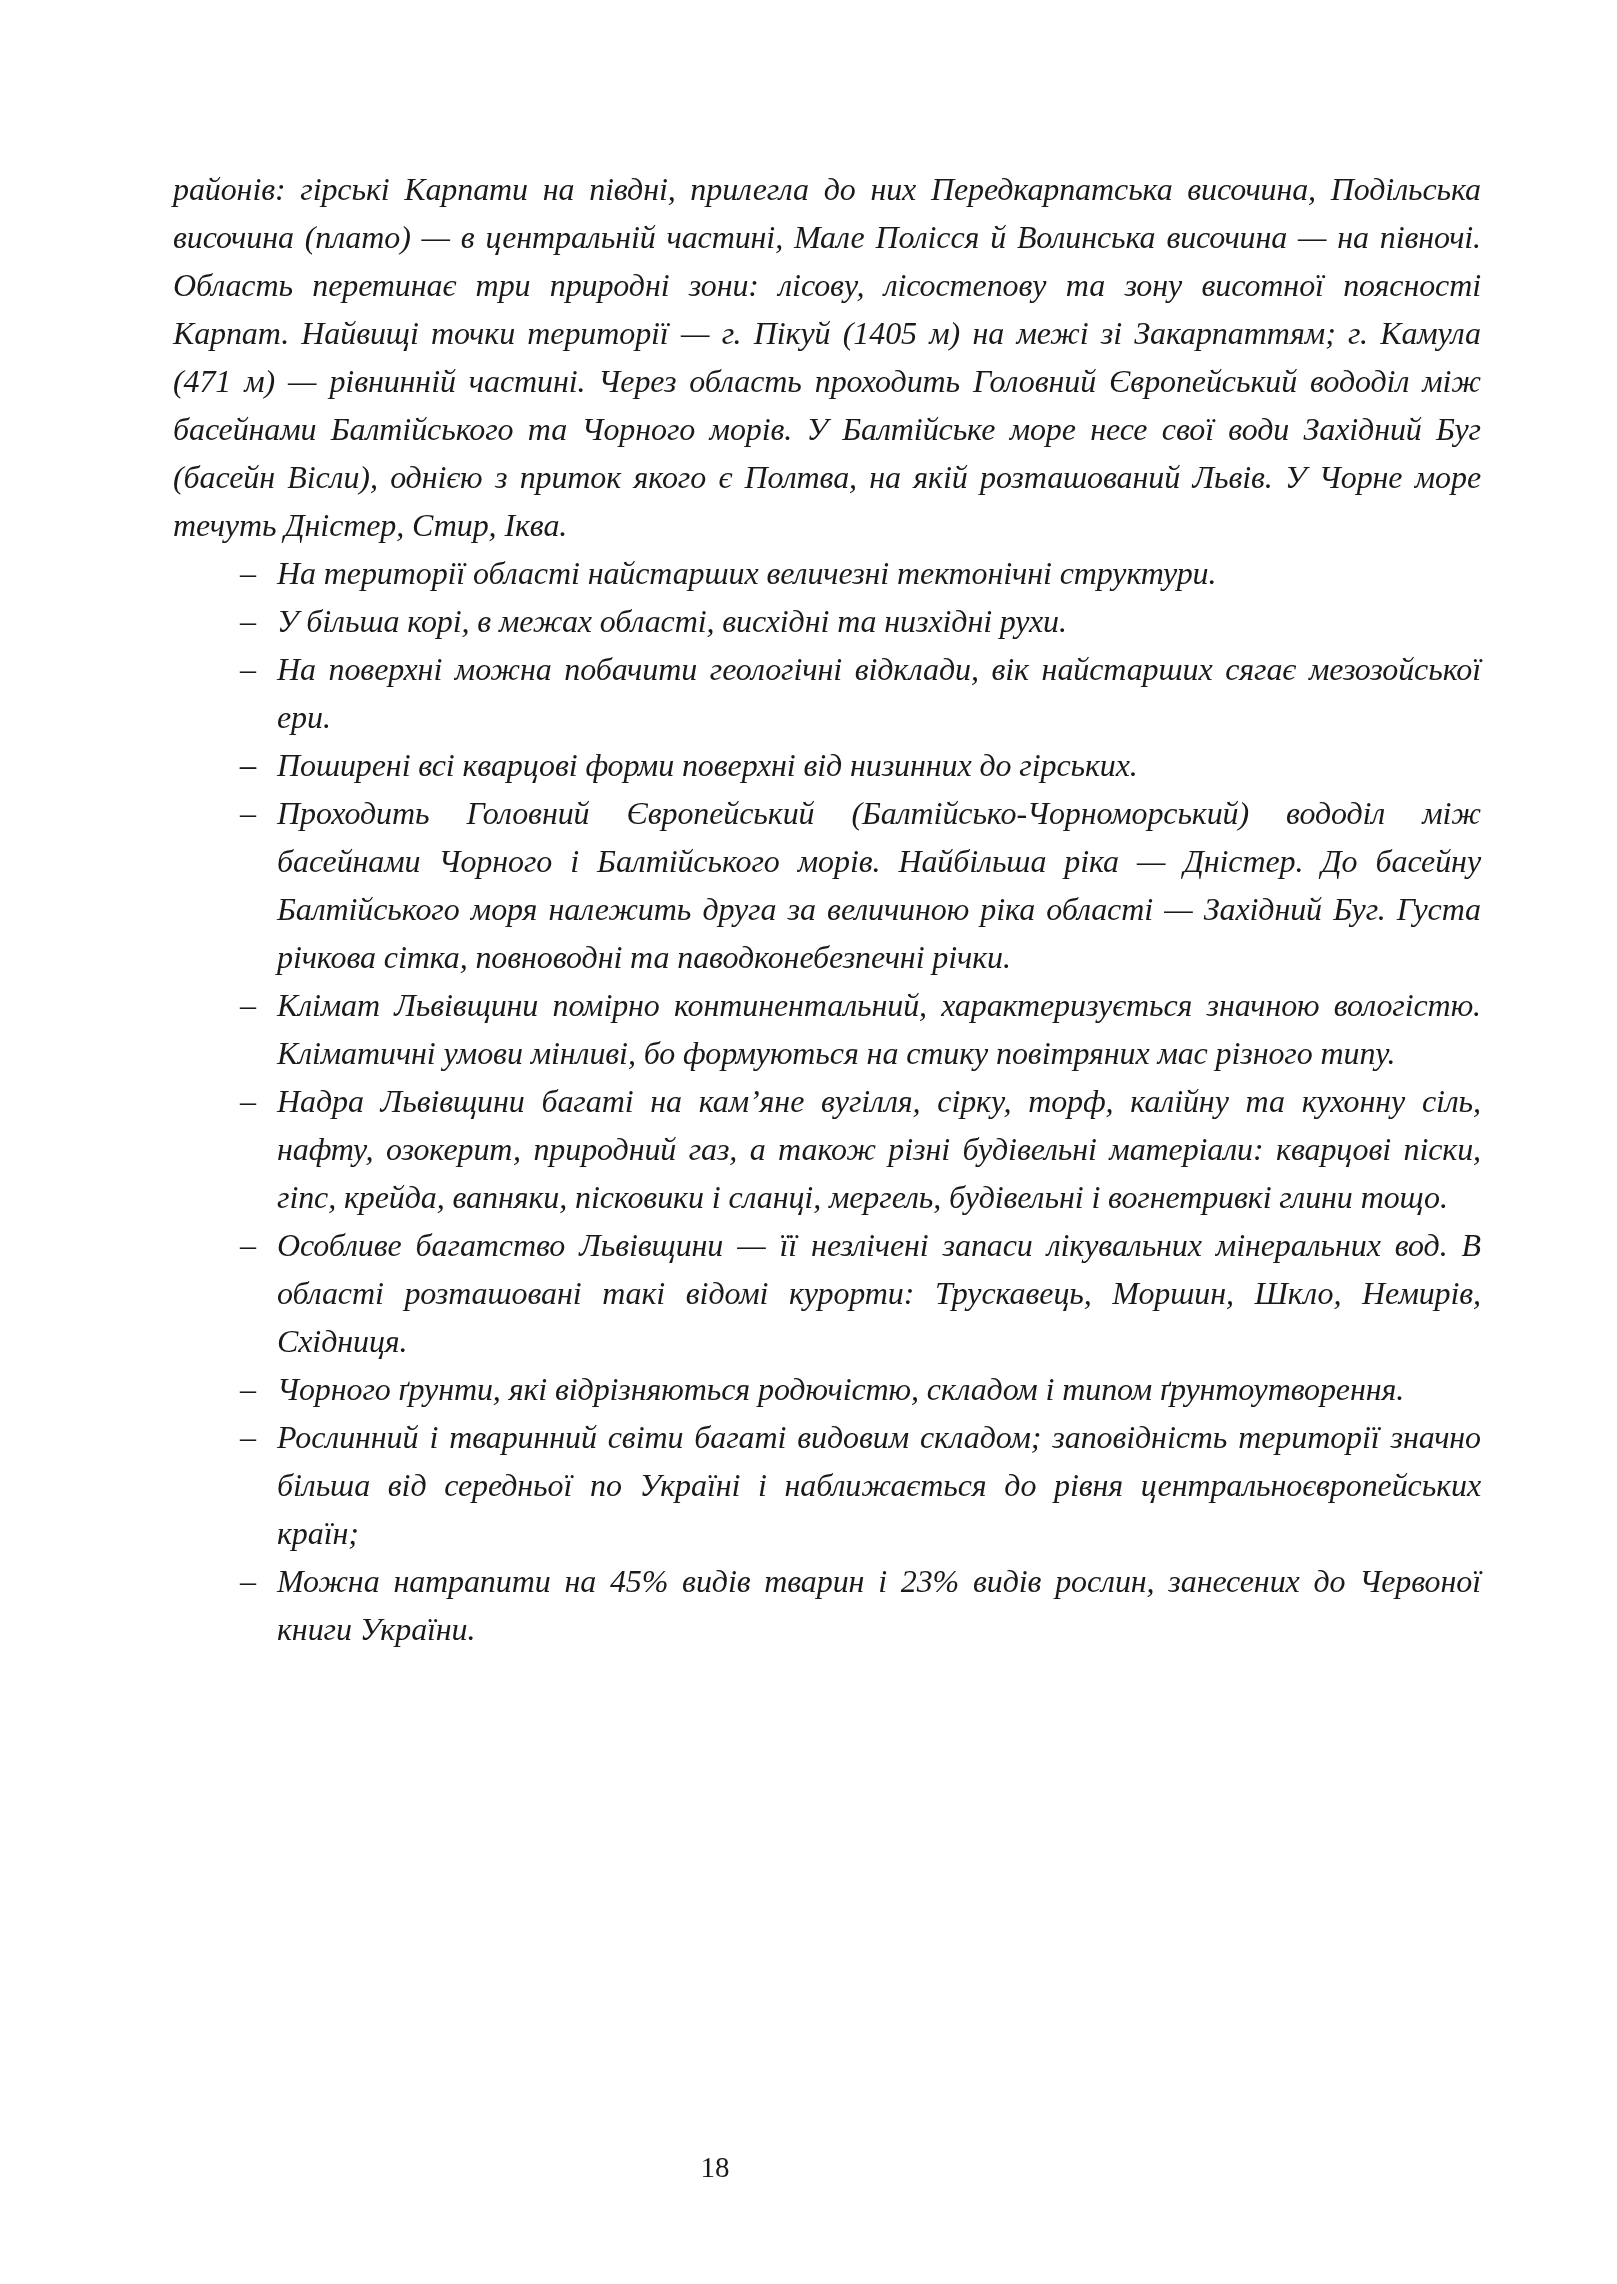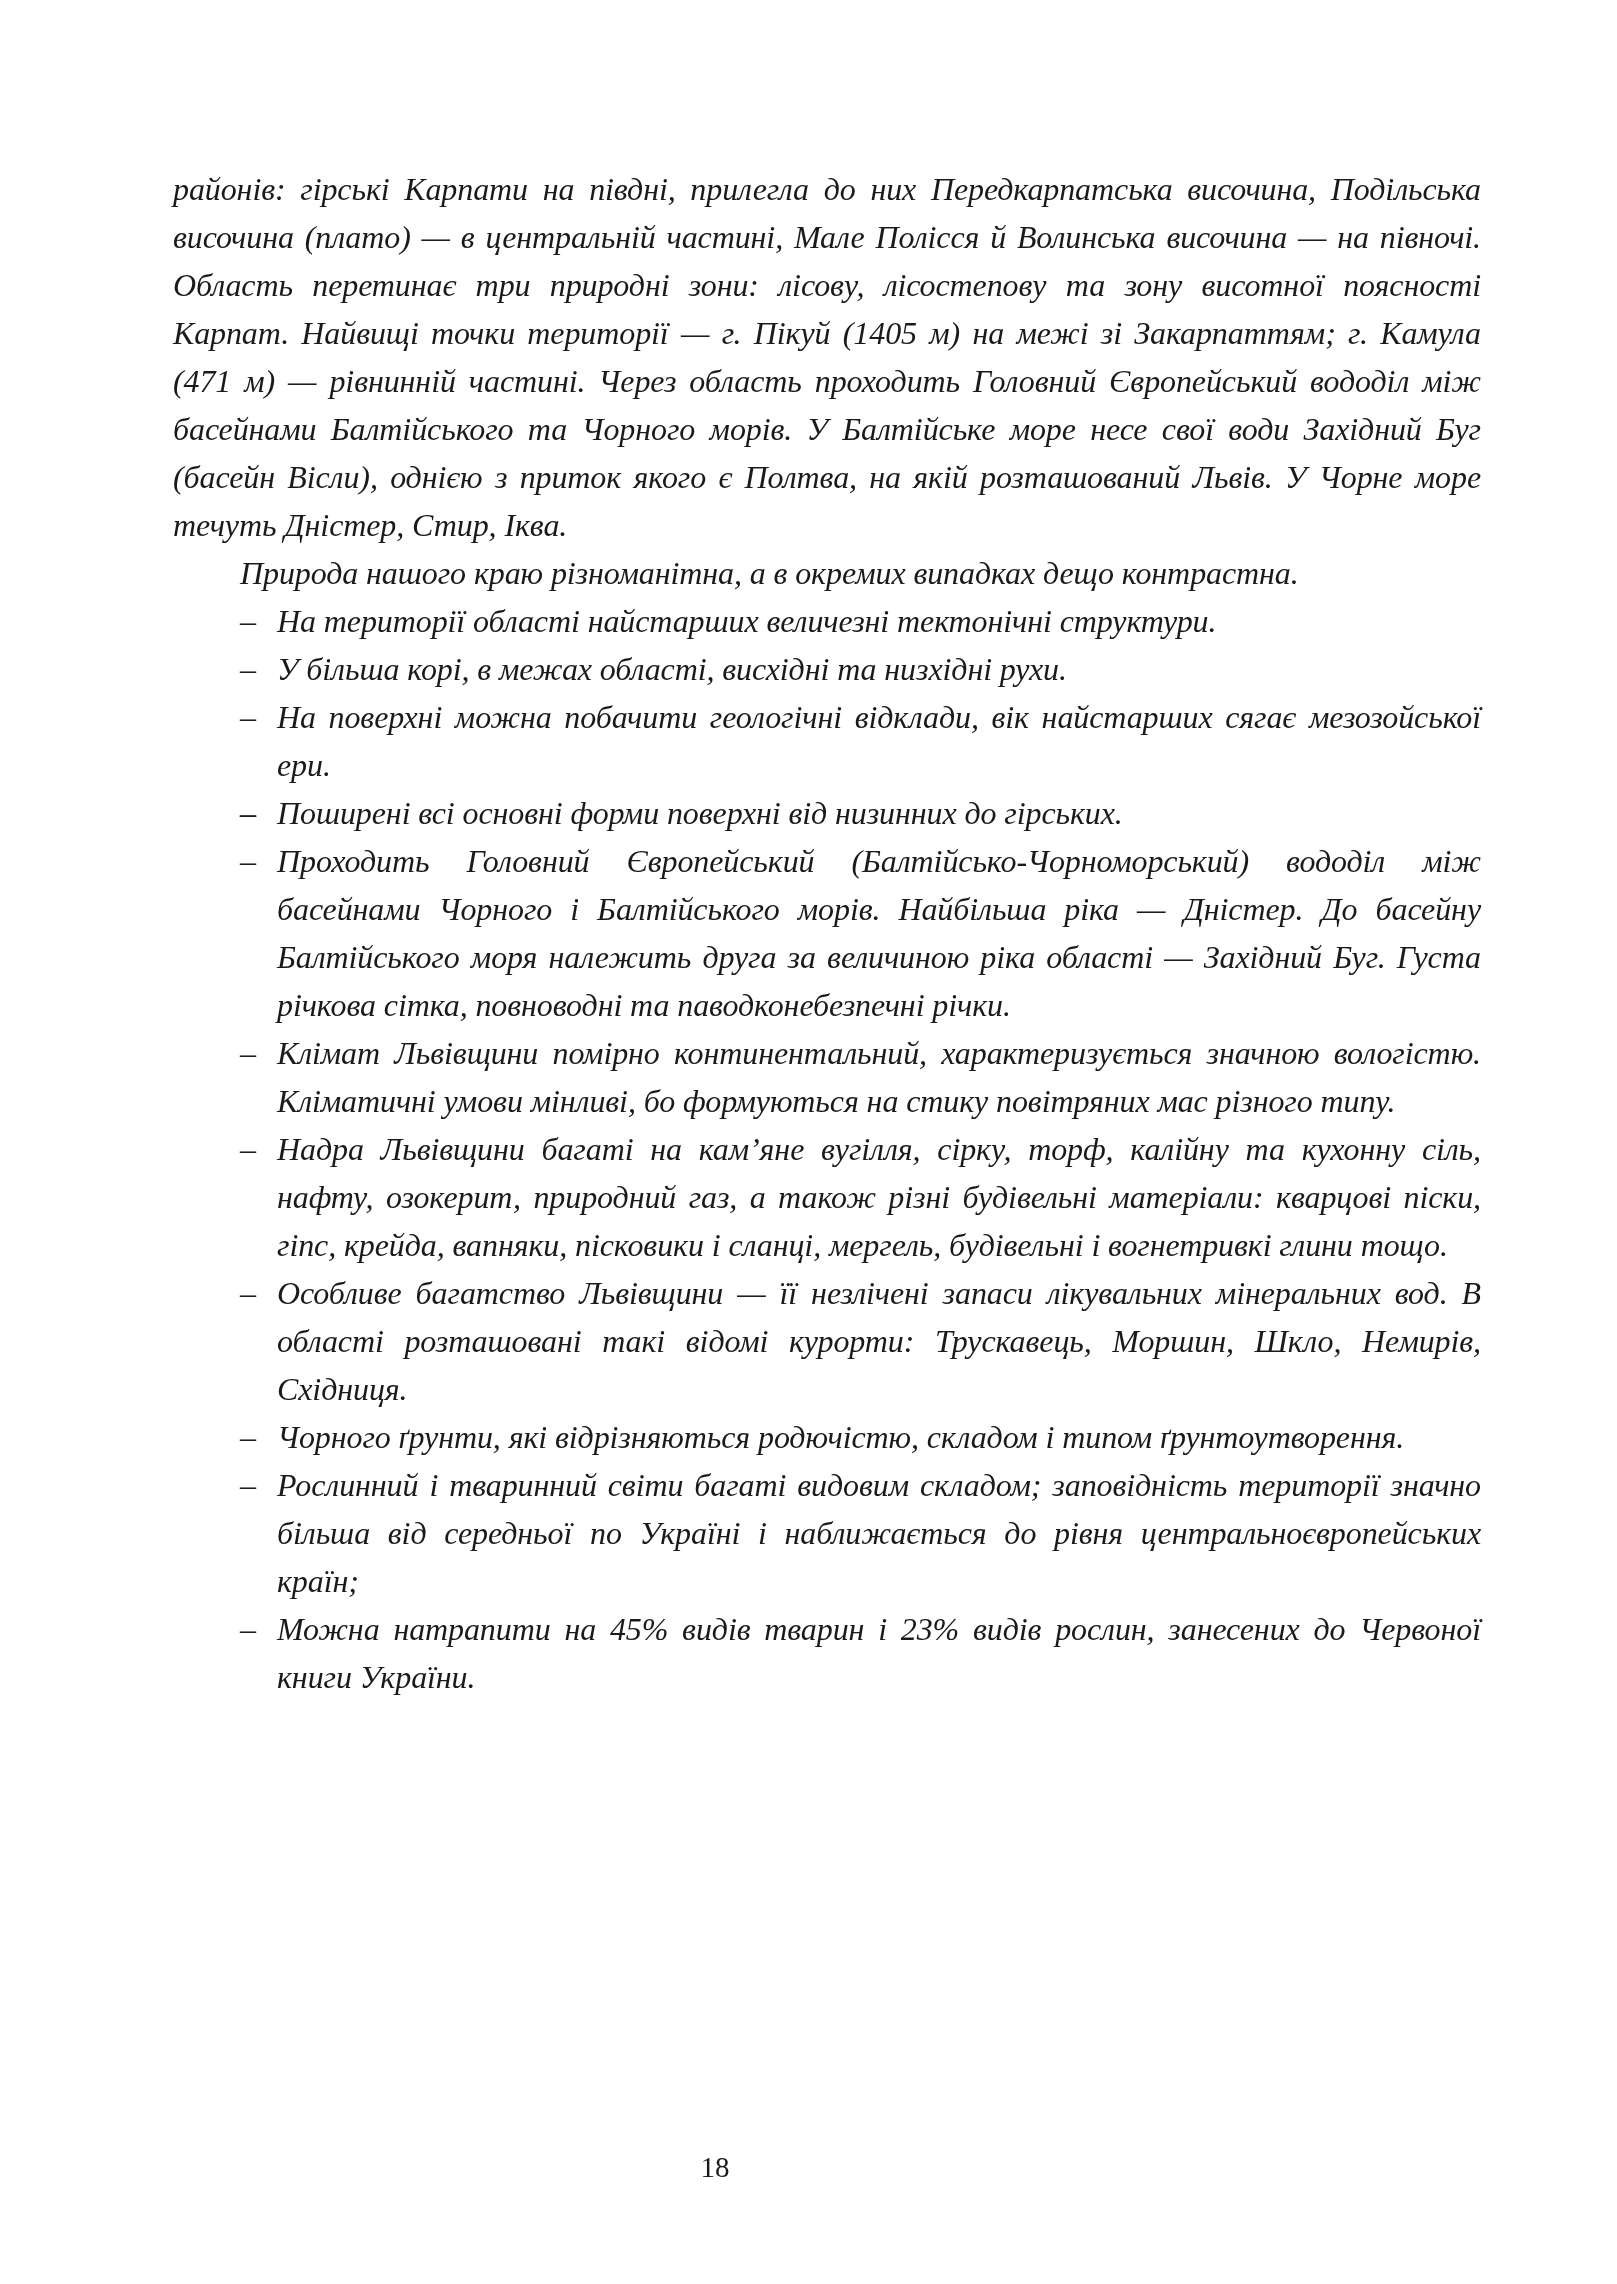--- a/index.html
+++ b/index.html
@@ -58,41 +58,40 @@
       text-align: center;
       font-size: 29px;
       line-height: 34px;
     }
   </style>
 </head>
 <body>
 
 <div class="page">
   <p class="para">районів: гірські Карпати на півдні, прилегла до них Передкарпатська височина, Подільська височина (плато) — в центральній частині, Мале Полісся й Волинська височина — на півночі. Область перетинає три природні зони: лісову, лісостепову та зону висотної поясності Карпат. Найвищі точки території — г. Пікуй (1405 м) на межі зі Закарпаттям; г. Камула (471 м) — рівнинній частині. Через область проходить Головний Європейський вододіл між басейнами Балтійського та Чорного морів. У Балтійське море несе свої води Західний Буг (басейн Вісли), однією з приток якого є Полтва, на якій розташований Львів. У Чорне море течуть Дністер, Стир, Іква.</p>
-  <p class="para indent">Природа нашого краю різноманітна, а в окремих випадках дещо контрастна.</p>
 
   <ul class="bullet-list">
     <li class="bullet-item">
       <span class="bullet-dash">–</span>
       <span>На території області найстарших величезні тектонічні структури.</span>
     </li>
     <li class="bullet-item">
       <span class="bullet-dash">–</span>
       <span>У більша корі, в межах області, висхідні та низхідні рухи.</span>
     </li>
     <li class="bullet-item">
       <span class="bullet-dash">–</span>
       <span>На поверхні можна побачити геологічні відклади, вік найстарших сягає мезозойської ери.</span>
     </li>
     <li class="bullet-item">
       <span class="bullet-dash">–</span>
     </li>
     <li class="bullet-item">
       <span class="bullet-dash">–</span>
-      <span>Поширені всі основні форми поверхні від низинних до гірських.</span>
+      <span>Поширені всі кварцові форми поверхні від низинних до гірських.</span>
     </li>
     <li class="bullet-item">
       <span class="bullet-dash">–</span>
       <span>Проходить Головний Європейський (Балтійсько-Чорноморський) вододіл між басейнами Чорного і Балтійського морів. Найбільша ріка — Дністер. До басейну Балтійського моря належить друга за величиною ріка області — Західний Буг. Густа річкова сітка, повноводні та паводконебезпечні річки.</span>
     </li>
     <li class="bullet-item">
       <span class="bullet-dash">–</span>
       <span>Клімат Львівщини помірно континентальний, характеризується значною вологістю. Кліматичні умови мінливі, бо формуються на стику повітряних мас різного типу.</span>
     </li>
     <li class="bullet-item">

